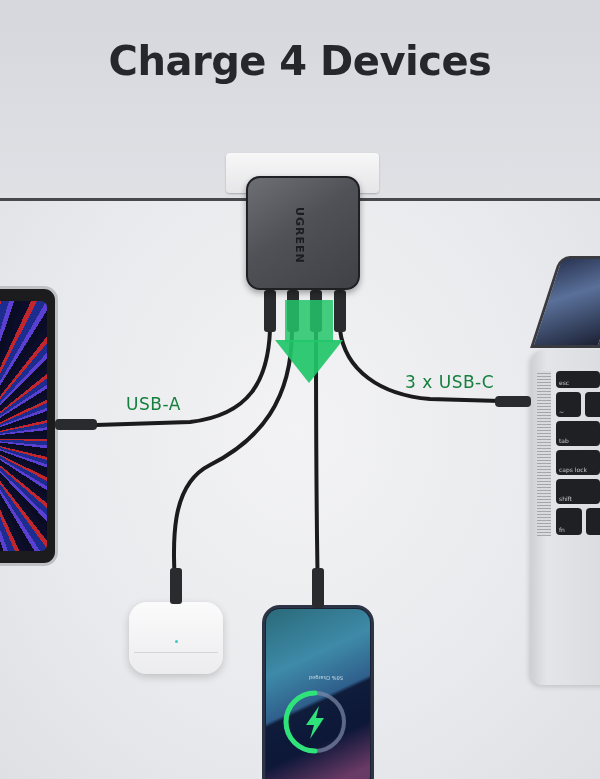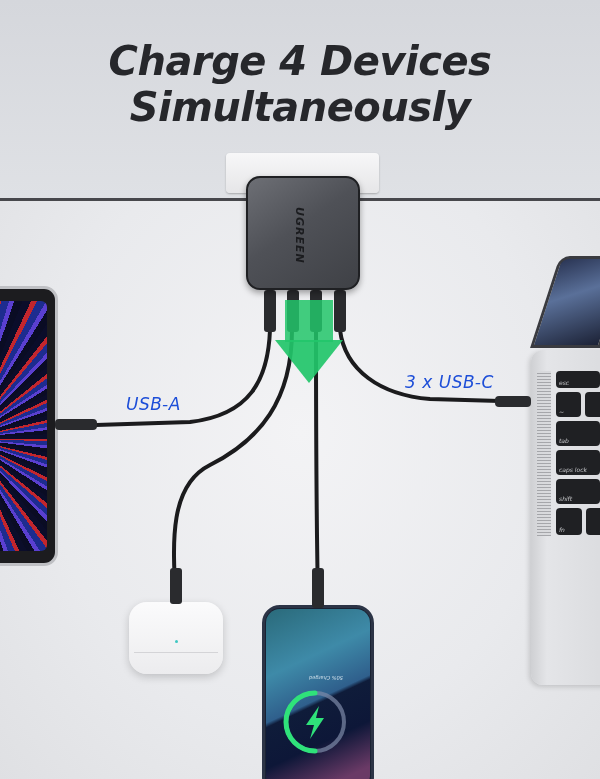--- a/index.html
+++ b/index.html
@@ -2,21 +2,21 @@
 <html><head>
 <meta charset="utf-8">
 <style>
   * { box-sizing: border-box; margin: 0; padding: 0; }
   html, body { width: 600px; height: 779px; overflow: hidden; }
   body {
     position: relative;
     font-family: "Liberation Sans", sans-serif;
     background: linear-gradient(180deg, #d7d9de 0%, #dcdee2 25%, #e9eaed 26%, #ececef 60%, #e6e7ea 100%);
   }
-  .stage { position: absolute; inset: 0; width: 600px; height: 779px; font-style: italic; }
+  .stage { position: absolute; inset: 0; width: 600px; height: 779px; }
 
   
   .seam { position: absolute; left: 0; top: 198px; width: 600px; height: 3px; background: #2b2c30; opacity: .85; }
   .upper-wall { position: absolute; left: 0; top: 0; width: 600px; height: 198px;
     background: linear-gradient(180deg, #d5d7dc 0%, #dfe1e5 100%); }
   .table { position: absolute; left: 0; top: 201px; width: 600px; height: 578px;
     background: radial-gradient(ellipse at 50% 40%, #f3f3f5 0%, #e9eaed 60%, #dfe0e3 100%); }
 
   .headline {
     position: absolute; left: 0; top: 38px; width: 600px; text-align: center;
@@ -29,21 +29,21 @@
     background: linear-gradient(180deg,#f7f7f8,#e6e6e8); border-radius: 4px;
     box-shadow: 0 1px 2px rgba(0,0,0,.25); }
   .charger { position: absolute; left: 246px; top: 176px; width: 114px; height: 114px;
     background: linear-gradient(145deg,#6d6f75 0%,#4f5157 45%,#3f4146 100%);
     border-radius: 14px; border: 2px solid #1f2023;
     box-shadow: 0 3px 6px rgba(0,0,0,.35); }
   .brand { position: absolute; left: 292px; top: 207px; width: 14px; height: 56px;
     writing-mode: vertical-rl; font-family: "DejaVu Sans", sans-serif; font-weight: 700;
     font-size: 11px; letter-spacing: 1px; color: #1b1c1f; }
 
-  .label { position: absolute; font-family: "DejaVu Sans", sans-serif; font-size: 17px; color: #1d4ed8; letter-spacing: .5px; }
+  .label { position: absolute; font-family: "DejaVu Sans", sans-serif; font-size: 17px; color: #15803d; letter-spacing: .5px; }
 
   svg.cables { position: absolute; left: 0; top: 0; width: 600px; height: 779px; }
 
   
   .tablet { position: absolute; left: -40px; top: 286px; width: 98px; height: 280px;
     background: #1c1c1f; border-radius: 14px; border: 3px solid #bfc0c4; }
   .tablet-screen { position: absolute; left: 4px; top: 12px; right: 8px; bottom: 12px; border-radius: 6px;
     background:
       repeating-conic-gradient(from 200deg at 0% 55%, #0b0d2a 0deg 3deg, #c2262d 3deg 5deg, #1d2c8f 5deg 8deg, #5a3fd0 8deg 10deg, #0a0c24 10deg 13deg); }
 
@@ -79,21 +79,20 @@
 </head>
 <body>
 
 <div class="stage">
   <div class="upper-wall"></div>
   <div class="table"></div>
   <div class="seam"></div>
 
   <div class="headline">
     <div>Charge 4 Devices</div>
-    <div>Simultaneously</div>
   </div>
 
   <div class="tablet">
     <div class="tablet-screen"></div>
   </div>
 
   <div class="laptop-lid"></div>
   <div class="laptop-base"></div>
   <div class="speaker"></div>
   <div class="key" style="left:556px;top:371px;width:44px;height:17px;">esc</div>

